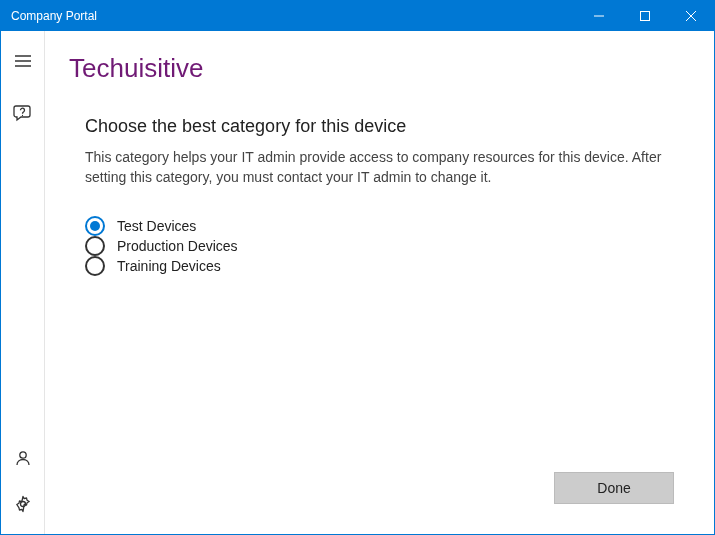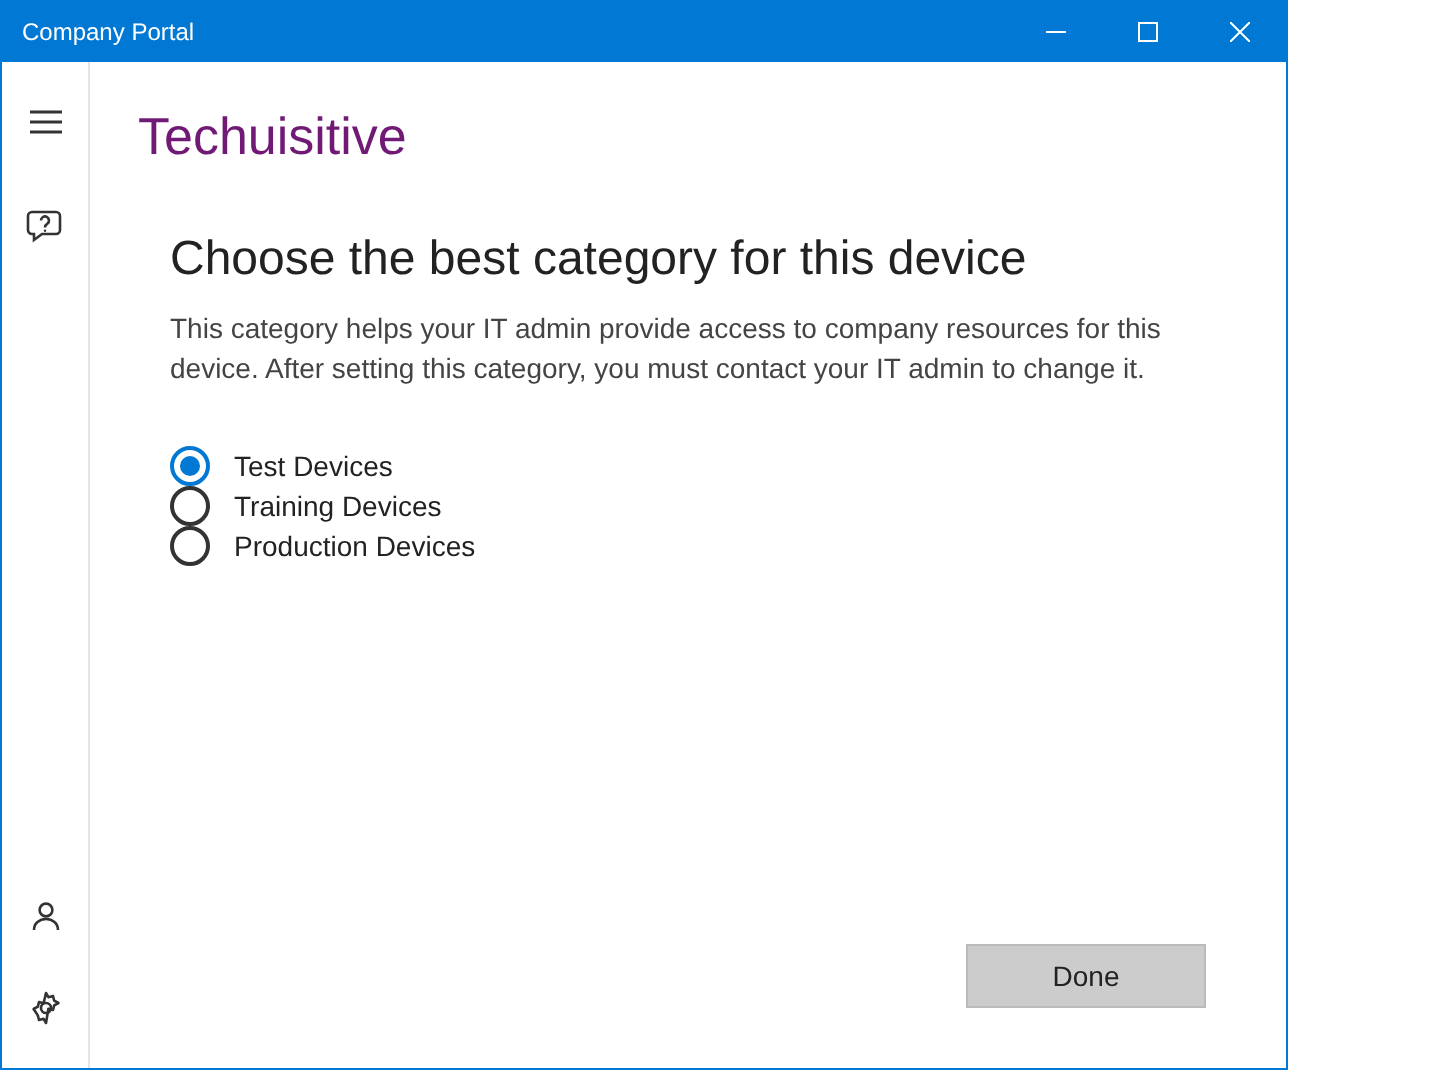--- a/index.html
+++ b/index.html
@@ -1,32 +1,32 @@
 <!DOCTYPE html>
 <html><head>
 <meta charset="utf-8">
 <style>
   * { margin: 0; padding: 0; box-sizing: border-box; font-family: "Segoe UI", -apple-system, sans-serif; }
   html, body { width: 715px; height: 535px; overflow: hidden; background: #fff; }
-  .window { width: 644px; height: 535px; border: 1px solid #0078d4; display: flex; flex-direction: column; }
+  .window { width: 715px; height: 535px; border: 1px solid #0078d4; display: flex; flex-direction: column; }
   .titlebar { height: 30px; background: #0078d4; color: #fff; display: flex; align-items: center; font-size: 12px; }
   .titlebar-title { padding-left: 10px; flex: 1; }
   .titlebar-btn { width: 46px; height: 30px; display: flex; align-items: center; justify-content: center; cursor: default; }
   .titlebar-btn svg { stroke: #fff; }
   .body { flex: 1; display: flex; min-height: 0; }
   .sidebar { width: 44px; background: #fff; display: flex; flex-direction: column; border-right: 1px solid #e5e5e5; }
   .sidebar-top, .sidebar-bottom { display: flex; flex-direction: column; align-items: center; }
   .sidebar-top { gap: 20px; padding-top: 14px; }
   .sidebar-spacer { flex: 1; }
   .sidebar-bottom { gap: 14px; padding-bottom: 14px; }
   .sidebar-btn { width: 44px; height: 32px; display: flex; align-items: center; justify-content: center; cursor: default; }
   .content { flex: 1; display: flex; flex-direction: column; padding: 0; position: relative; }
   .page-title { font-size: 26px; font-weight: 400; color: #701a75; padding: 22px 0 0 24px; }
   .section { padding: 32px 40px 0 40px; }
-  .section-heading { font-size: 24px; font-weight: 400; color: #222; margin-bottom: 10px; }
+  .section-heading { font-size: 18px; font-weight: 400; color: #222; margin-bottom: 10px; }
   .section-desc { font-size: 14px; color: #444; line-height: 1.45; max-width: 580px; }
   .radio-group { margin-top: 28px; display: flex; flex-direction: column; gap: 0; }
   .radio-item { display: flex; align-items: center; gap: 12px; cursor: default; }
   .radio-circle { width: 20px; height: 20px; border-radius: 50%; border: 2px solid #333; display: flex; align-items: center; justify-content: center; flex-shrink: 0; }
   .radio-item.selected .radio-circle { border: 2px solid #0078d4; }
   .radio-item.selected .radio-dot { width: 10px; height: 10px; border-radius: 50%; background: #0078d4; }
   .radio-label { font-size: 14px; color: #222; }
   .footer { position: absolute; right: 40px; bottom: 30px; }
   .done-btn { width: 120px; height: 32px; background: #ccc; border: 1px solid #bbb; color: #222; font-size: 14px; display: flex; align-items: center; justify-content: center; cursor: default; }
 </style>
@@ -102,27 +102,27 @@
           <div class="radio-item selected">
             <div class="radio-circle">
                 <div class="radio-dot"></div>
               </div>
             <div class="radio-label">Test Devices</div>
           </div>
           <div class="radio-item">
             <div class="radio-circle">
                 <div class="radio-dot"></div>
               </div>
-            <div class="radio-label">Training Devices</div>
+            <div class="radio-label">Production Devices</div>
           </div>
           <div class="radio-item">
             <div class="radio-circle">
                 <div class="radio-dot"></div>
               </div>
-            <div class="radio-label">Production Devices</div>
+            <div class="radio-label">Training Devices</div>
           </div>
         </div>
       </div>
 
       <div class="footer">
         <div class="done-btn">Done</div>
       </div>
     </div>
 
   </div>

